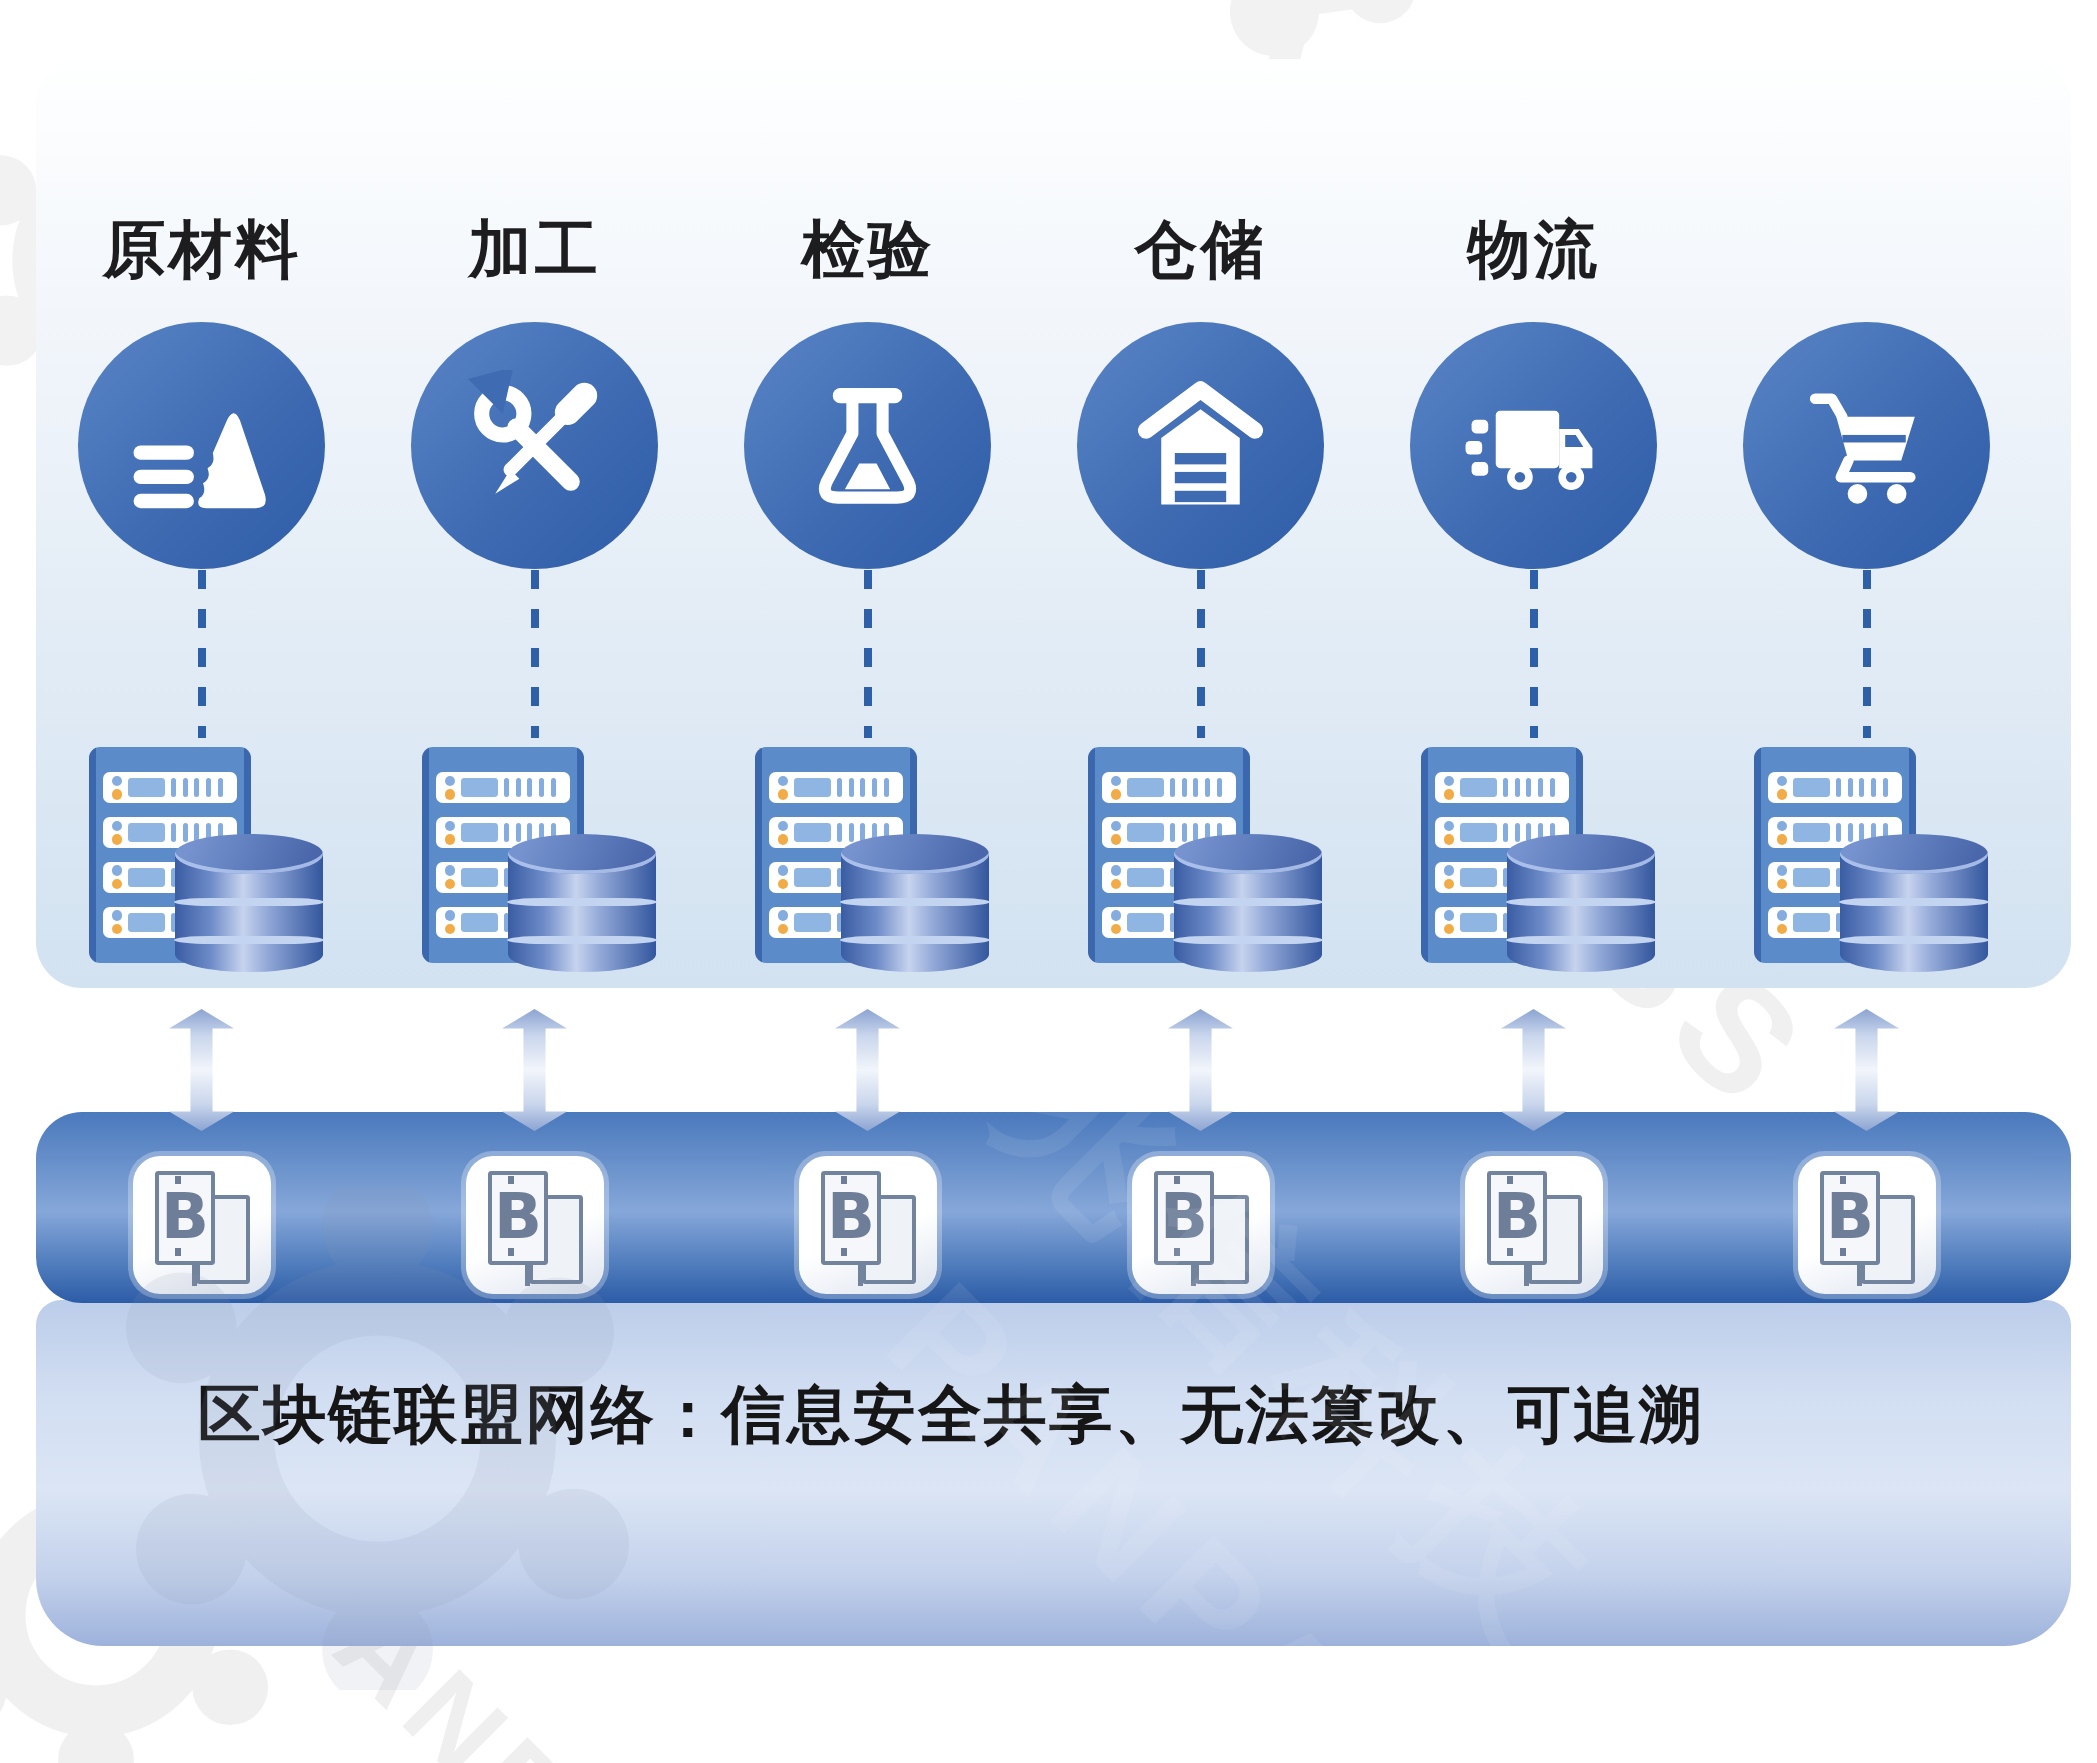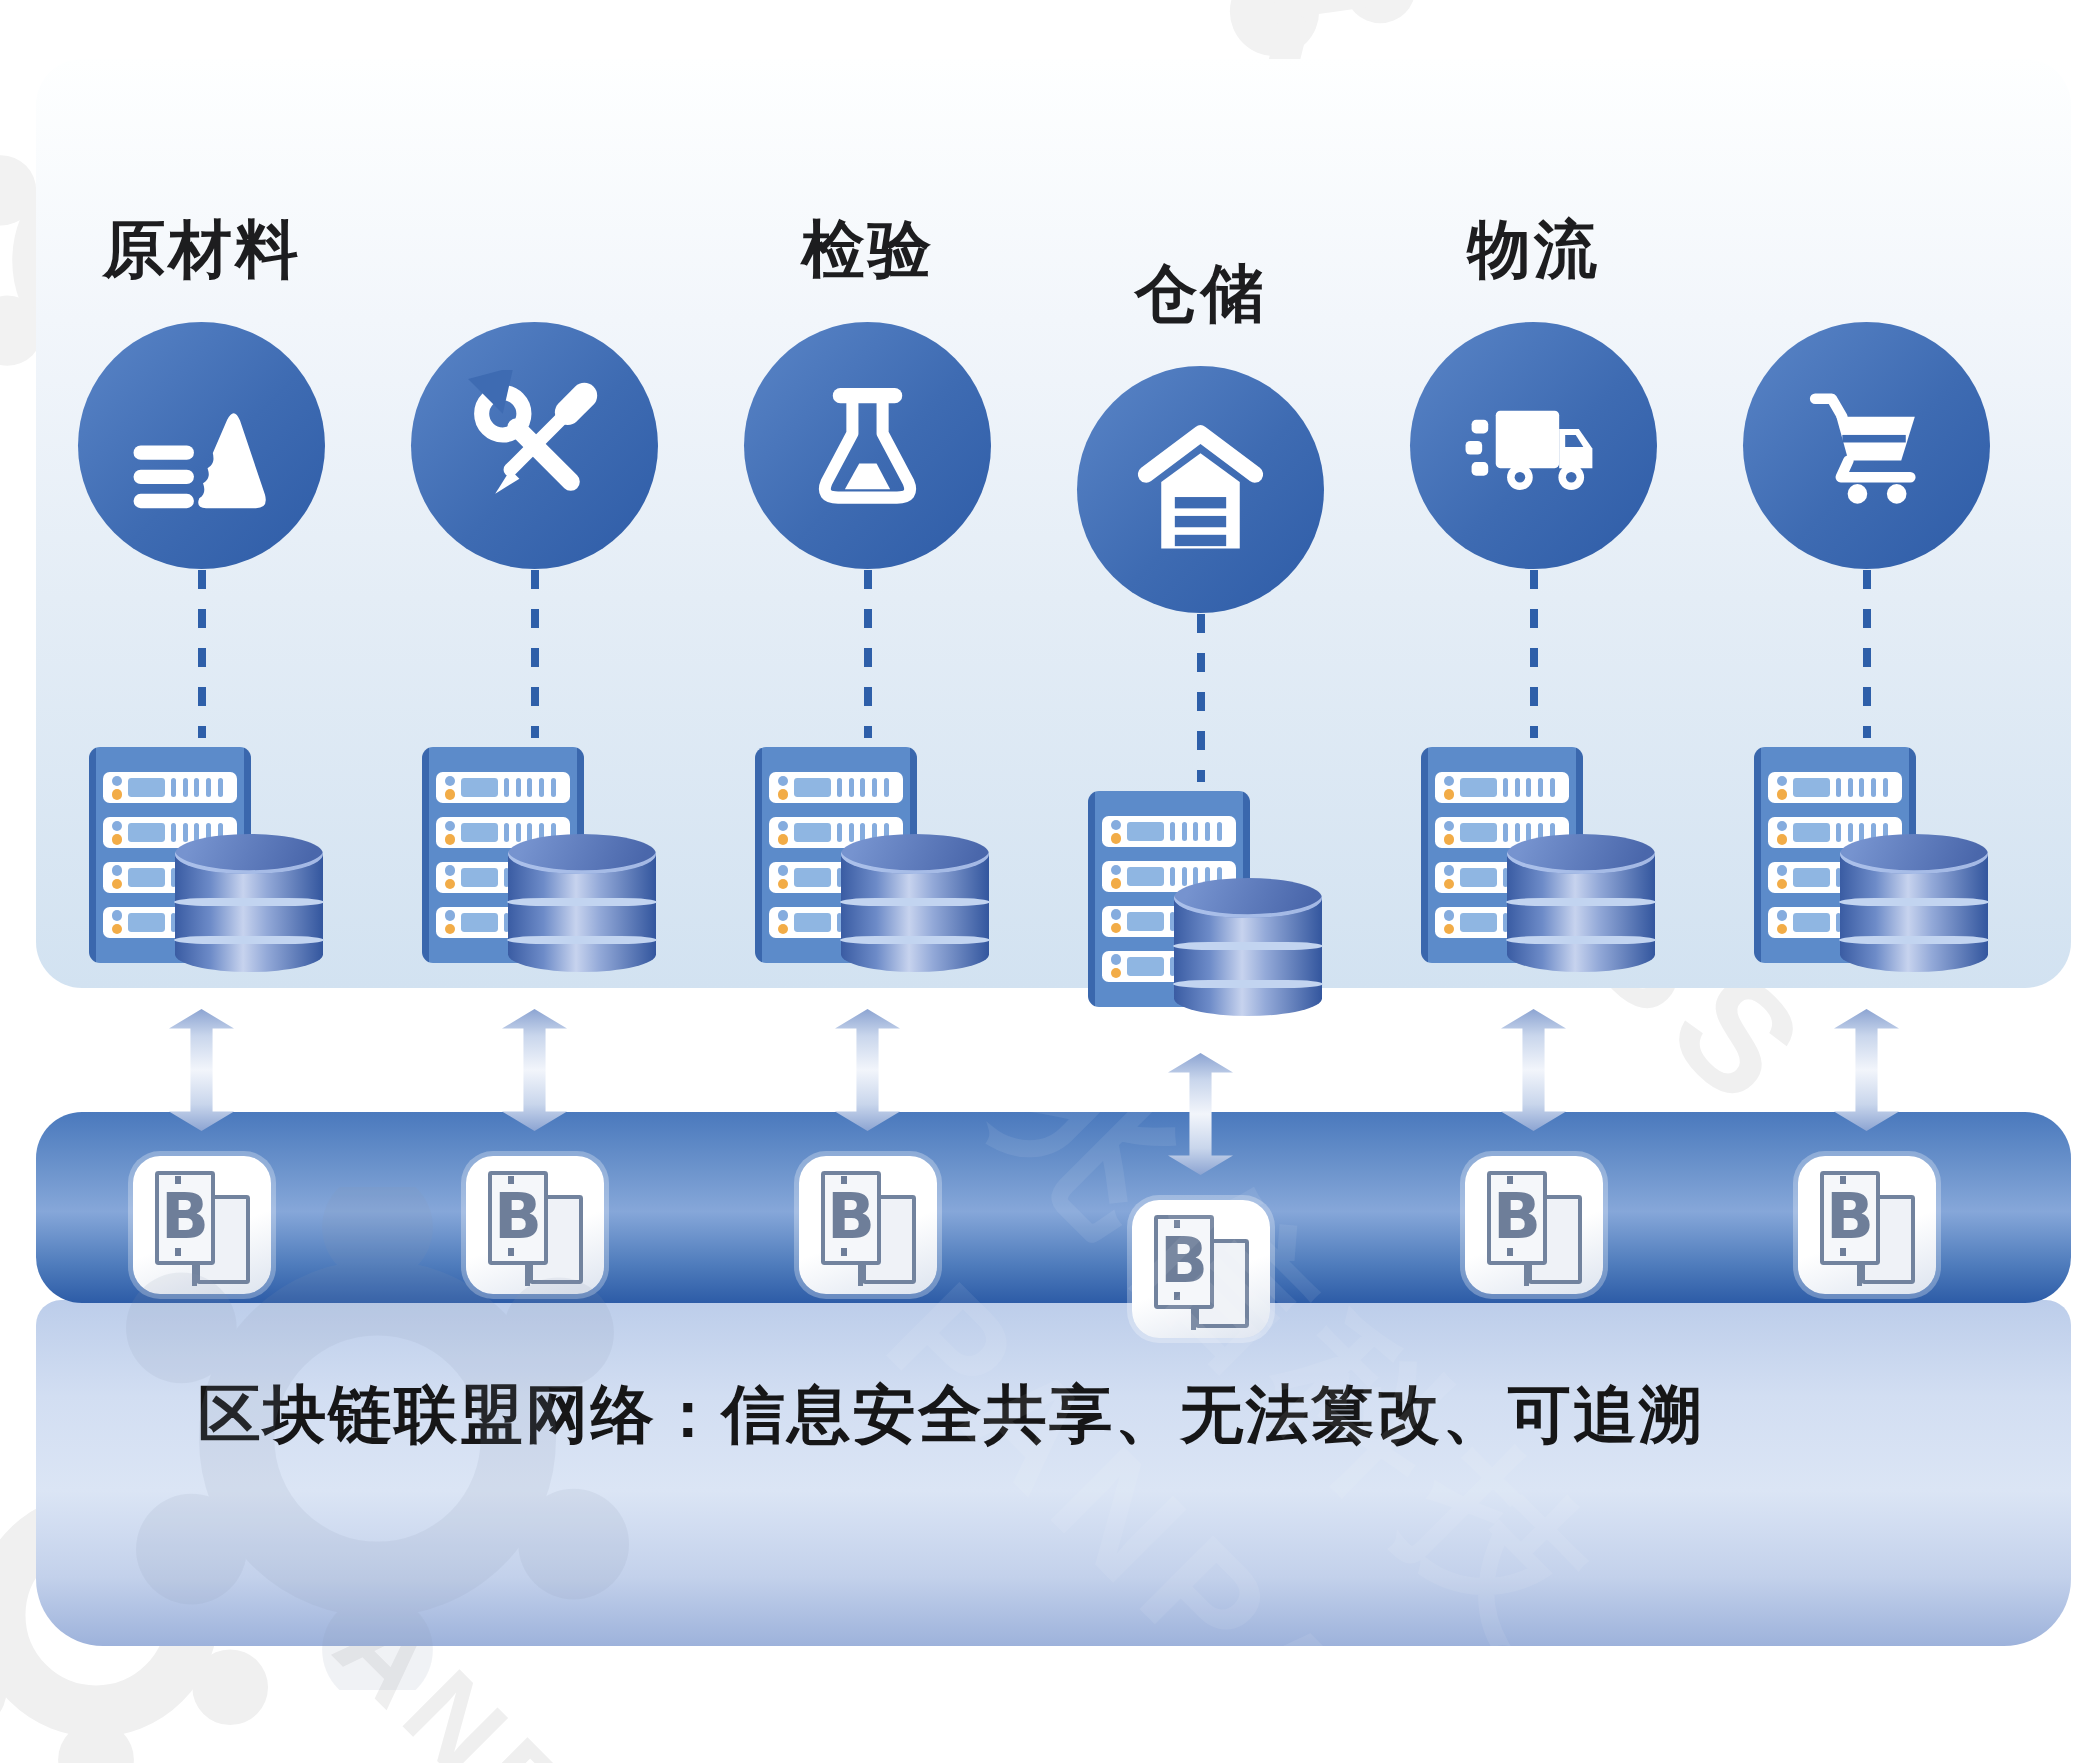--- a/index.html
+++ b/index.html
@@ -263,20 +263,21 @@
     </div>
     <div class="updown-arrow"></div>
     <div class="block-chip">
       <div class="card-back"></div>
       <div class="card-stem"></div>
       <div class="card-front"><span class="btc">B</span></div>
     </div>
   </div>
 
   <div class="stage-col" style="left:367px;">
+    <div class="stage-label">加工</div>
     <div class="stage-circle">
       <svg viewBox="0 0 100 100">
         <g stroke="#ffffff" stroke-linecap="round" fill="none">
           <path d="M38 38 L74 74" stroke-width="12"></path>
           <circle cx="29" cy="29" r="14" stroke-width="10"></circle>
         </g>
         <path d="M29 29 L6 6 L36 -2 Z" fill="#3e6bb2"></path>
         <g stroke="#ffffff" stroke-linecap="round" fill="none">
           <path d="M70 30 L34 66" stroke-width="9"></path>
           <path d="M72 28 L83 17" stroke-width="17"></path>
@@ -438,21 +439,21 @@
       </div>
     </div>
     <div class="updown-arrow"></div>
     <div class="block-chip">
       <div class="card-back"></div>
       <div class="card-stem"></div>
       <div class="card-front"><span class="btc">B</span></div>
     </div>
   </div>
 
-  <div class="stage-col" style="left:1033px;margin-top:44px;">
+  <div class="stage-col" style="left:1033px;">
     <div class="stage-label">仓储</div>
     <div class="stage-circle">
       <svg viewBox="0 0 100 100">
         <path d="M14 40 L50 13 L86 40" stroke="#ffffff" stroke-width="11" fill="none" stroke-linecap="round" stroke-linejoin="round"></path>
         <path d="M24 45 L50 26 L76 45 V89 H24 Z" fill="#ffffff"></path>
         <g fill="#3e6bb2">
           <rect x="33" y="55" width="34" height="7.5"></rect>
           <rect x="33" y="67.5" width="34" height="7.5"></rect>
           <rect x="33" y="80" width="34" height="7.5"></rect>
         </g>

